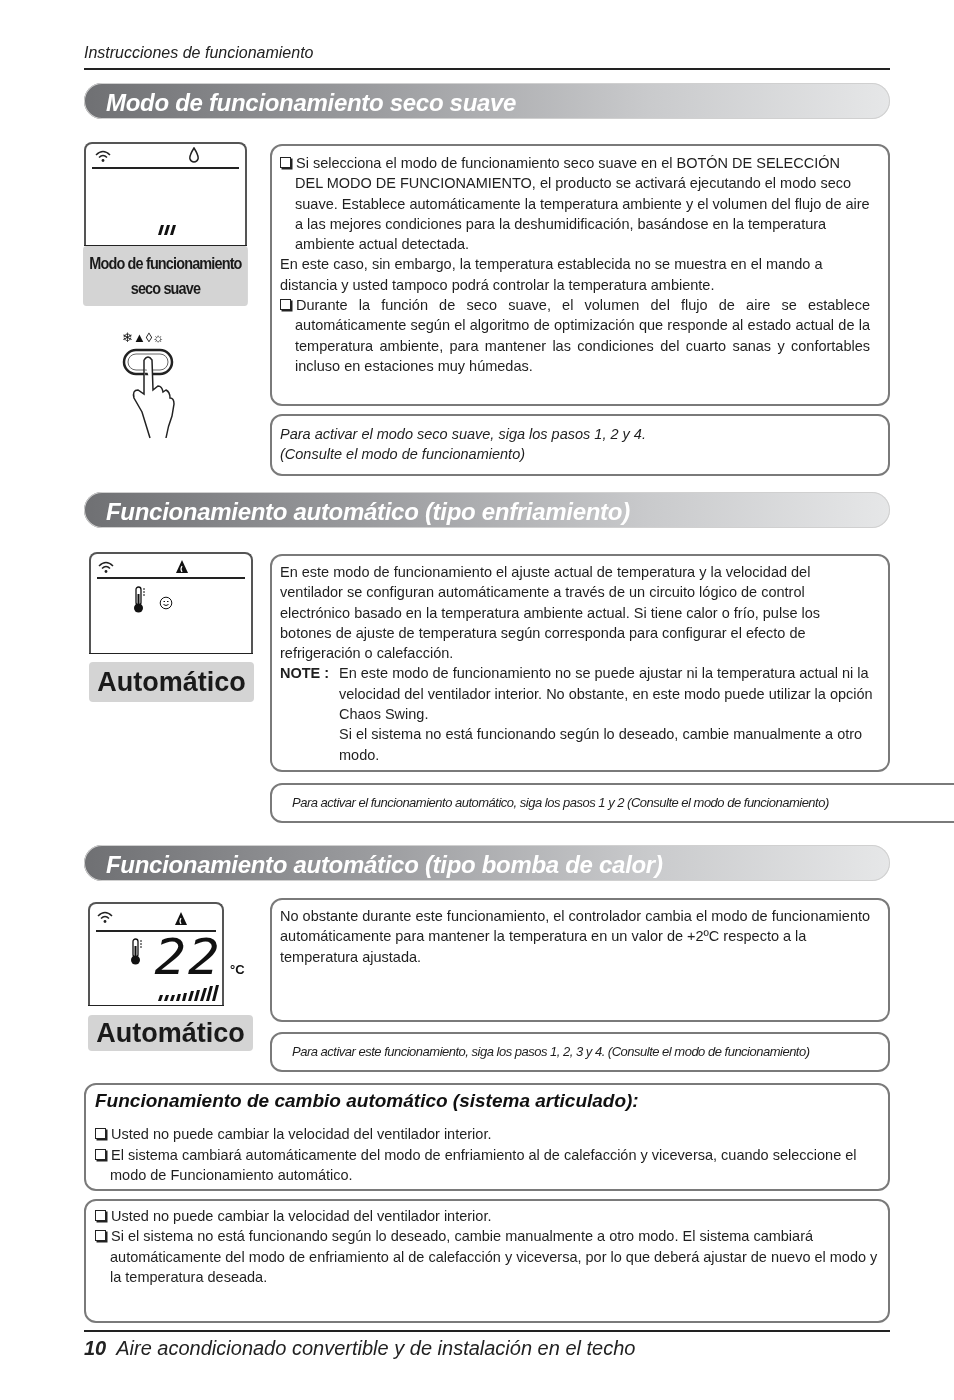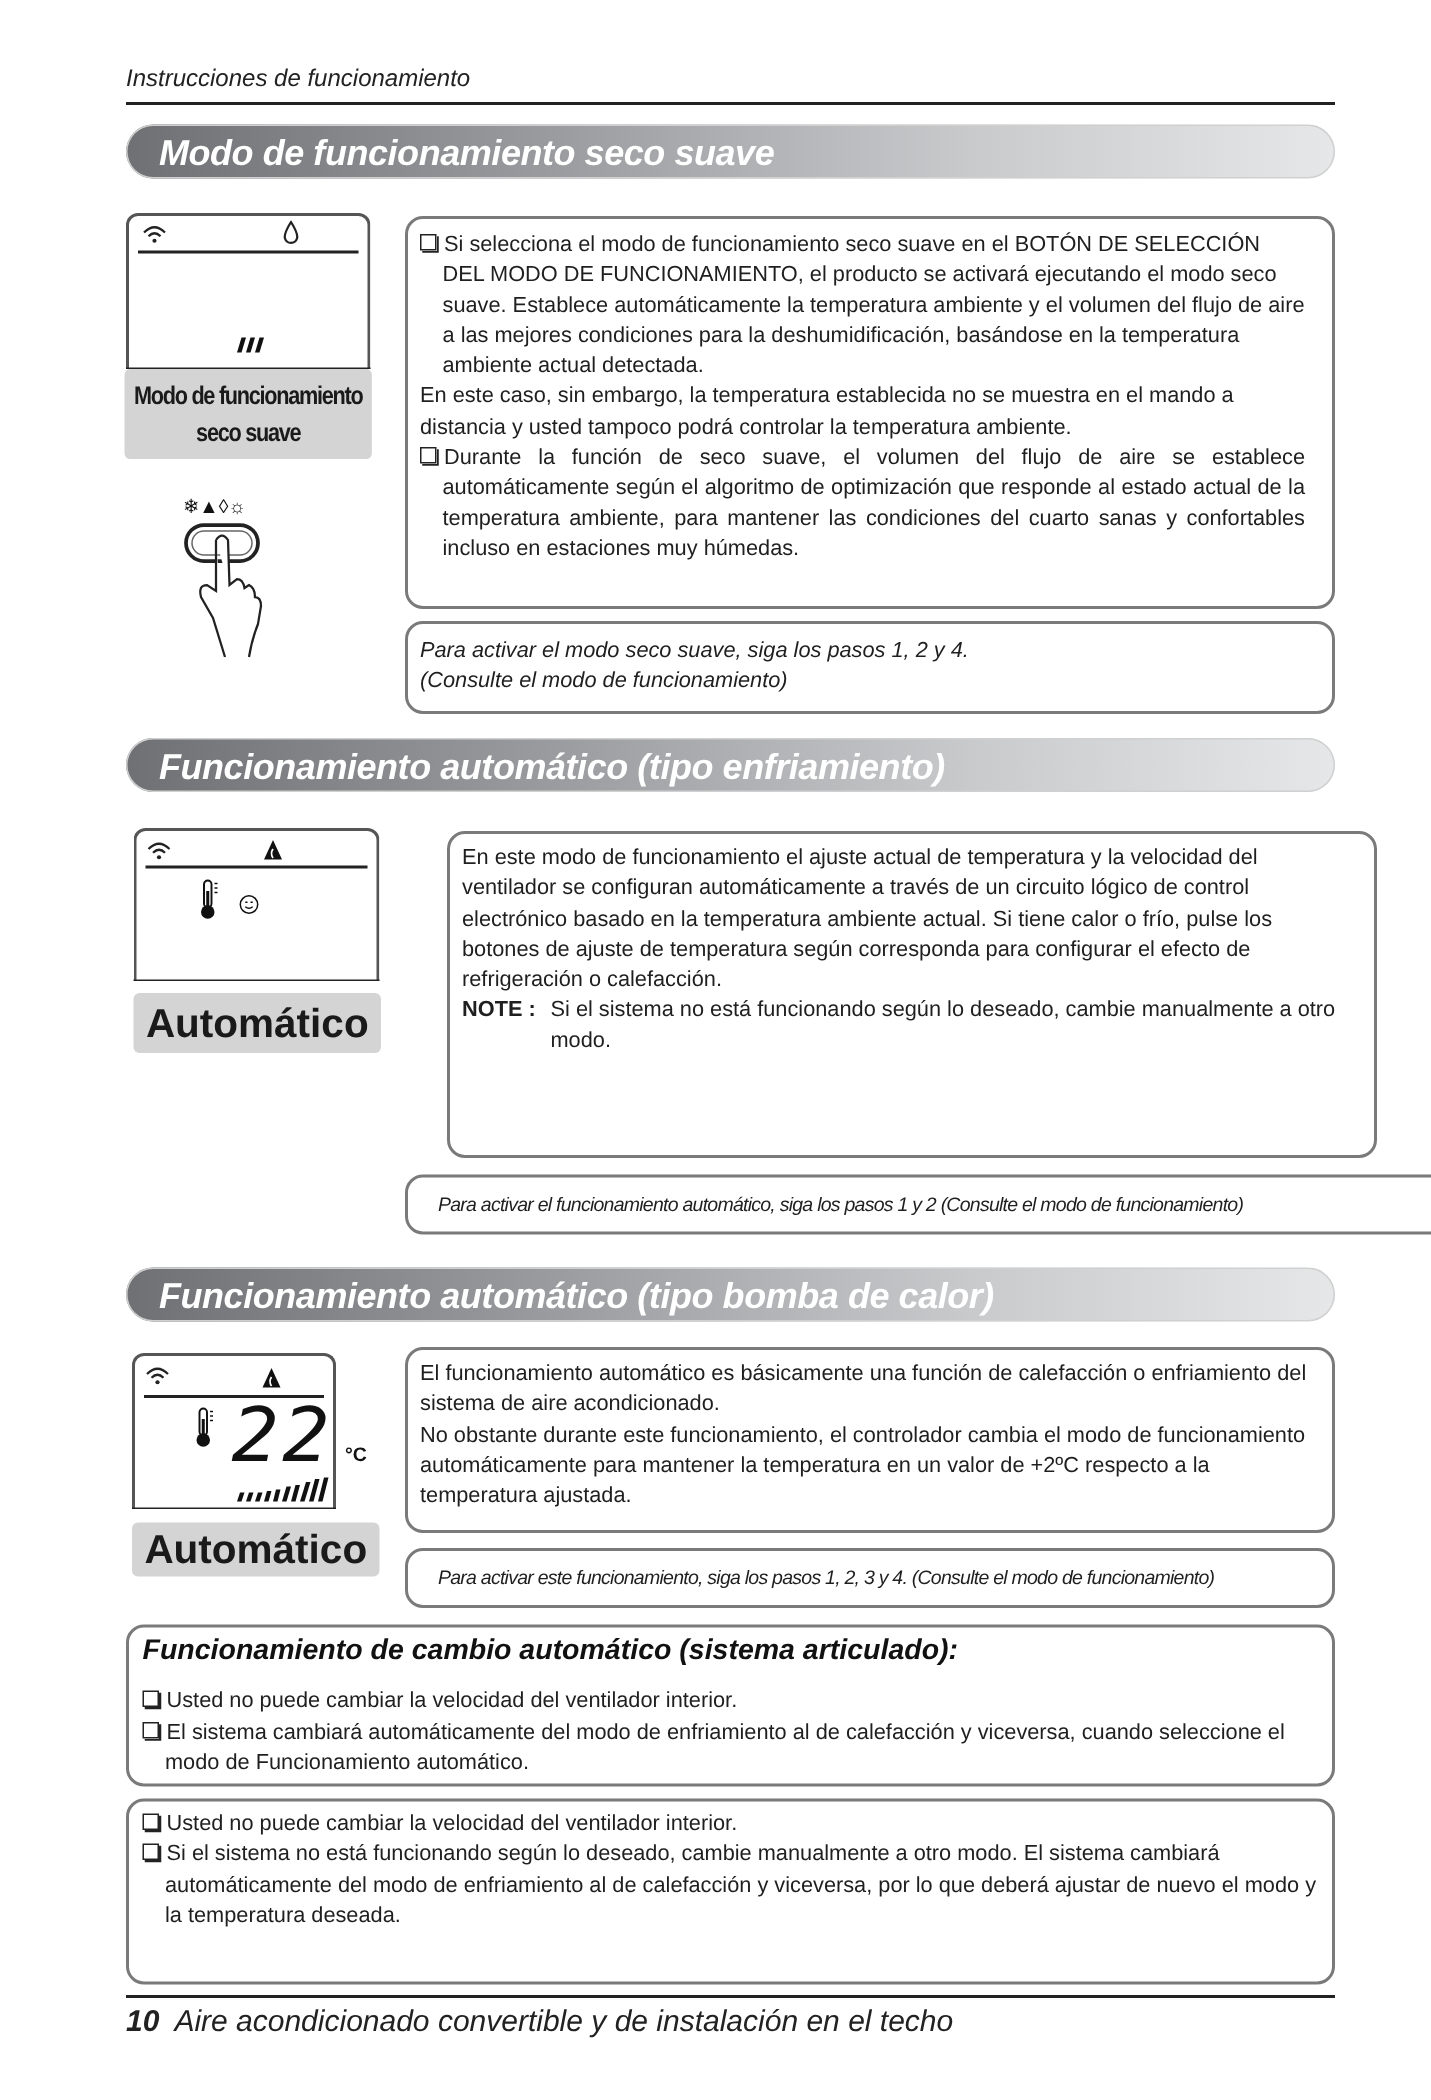--- a/index.html
+++ b/index.html
@@ -111,25 +111,26 @@
   <svg class="abs" style="left:68px; top:42px;" width="14" height="14" viewBox="0 0 14 14">
     <circle cx="7" cy="7" r="5.8" stroke="#111" stroke-width="1" fill="none"></circle>
     <line x1="4.5" y1="5.5" x2="6" y2="5.5" stroke="#111"></line>
       <line x1="8" y1="5.5" x2="9.5" y2="5.5" stroke="#111"></line>
     <path d="M4.5 8.5 Q7 10.5 9.5 8.5" stroke="#111" fill="none"></path>
   </svg>
   <div class="botline"></div>
 </div>
 <div class="abs label-plate" style="left:89px; top:662px; width:165px; height:40px; font-size:27px; font-weight:bold; line-height:40px;">Automático</div>
 
-<div class="abs box txt" style="left:270px; top:554px; width:620px; height:218px; padding:6px 14px 0 8px;margin-left:28px;">
+<div class="abs box txt" style="left:270px; top:554px; width:620px; height:218px; padding:6px 14px 0 8px;">
   <p>En este modo de funcionamiento el ajuste actual de temperatura y la velocidad del ventilador se configuran automáticamente a través de un circuito lógico de control electrónico basado en la temperatura ambiente actual.  Si tiene calor o frío, pulse los botones de ajuste de temperatura según corresponda para configurar el efecto de refrigeración o calefacción.</p>
   <div style="display:flex;">
     <b style="width:59px; flex:none;">NOTE :</b>
     <div>
+      <p>En este modo de funcionamiento no se puede ajustar ni la temperatura actual ni la velocidad del ventilador interior.  No obstante, en este modo puede utilizar la opción Chaos Swing.</p>
       <p>Si el sistema no está funcionando según lo deseado, cambie manualmente a otro modo.</p>
     </div>
   </div>
 </div>
 
 <div class="abs box txt" style="left:270px; top:783px; width:732px; height:40px; padding:8px 8px 0 20px;">
   <p class="small-ital">Para activar el funcionamiento automático, siga los pasos 1 y 2 (Consulte el modo de funcionamiento)</p>
 </div>
 
 <div class="abs banner" style="top:845px;">
@@ -167,21 +168,20 @@
     <polygon points="38,17 41,17 44,6 41,6" fill="#111"></polygon>
     <polygon points="44,17 47,17 51,4 48,4" fill="#111"></polygon>
     <polygon points="50,17 53,17 57,2 54,2" fill="#111"></polygon>
     <polygon points="56,17 59,17 63,1 60,1" fill="#111"></polygon>
   </svg>
   <div class="botline"></div>
 </div>
 <div class="abs label-plate" style="left:88px; top:1015px; width:165px; height:36px; font-size:27px; font-weight:bold; line-height:36px;">Automático</div>
 
 <div class="abs box txt" style="left:270px; top:898px; width:620px; height:124px; padding:6px 6px 0 8px;">
-  <p>El funcionamiento automático es básicamente una función de calefacción o enfriamiento del sistema de aire acondicionado.</p>
   <p>No obstante durante este funcionamiento, el controlador cambia el modo de funcionamiento automáticamente para mantener la temperatura en un valor de +2ºC respecto a la temperatura ajustada.</p>
 </div>
 
 <div class="abs box txt" style="left:270px; top:1032px; width:620px; height:40px; padding:8px 8px 0 20px;">
   <p class="small-ital">Para activar este funcionamiento, siga los pasos 1, 2, 3 y 4. (Consulte el modo de funcionamiento)</p>
 </div>
 
 <div class="abs box txt" style="left:84px; top:1083px; width:806px; height:108px; padding:6px 10px 0 9px;">
   <p class="subhead" style="margin-bottom:13px;">Funcionamiento de cambio automático (sistema articulado):</p>
   <p class="bullet"><span class="sq"></span><span>Usted no puede cambiar la velocidad del ventilador interior.</span></p>

